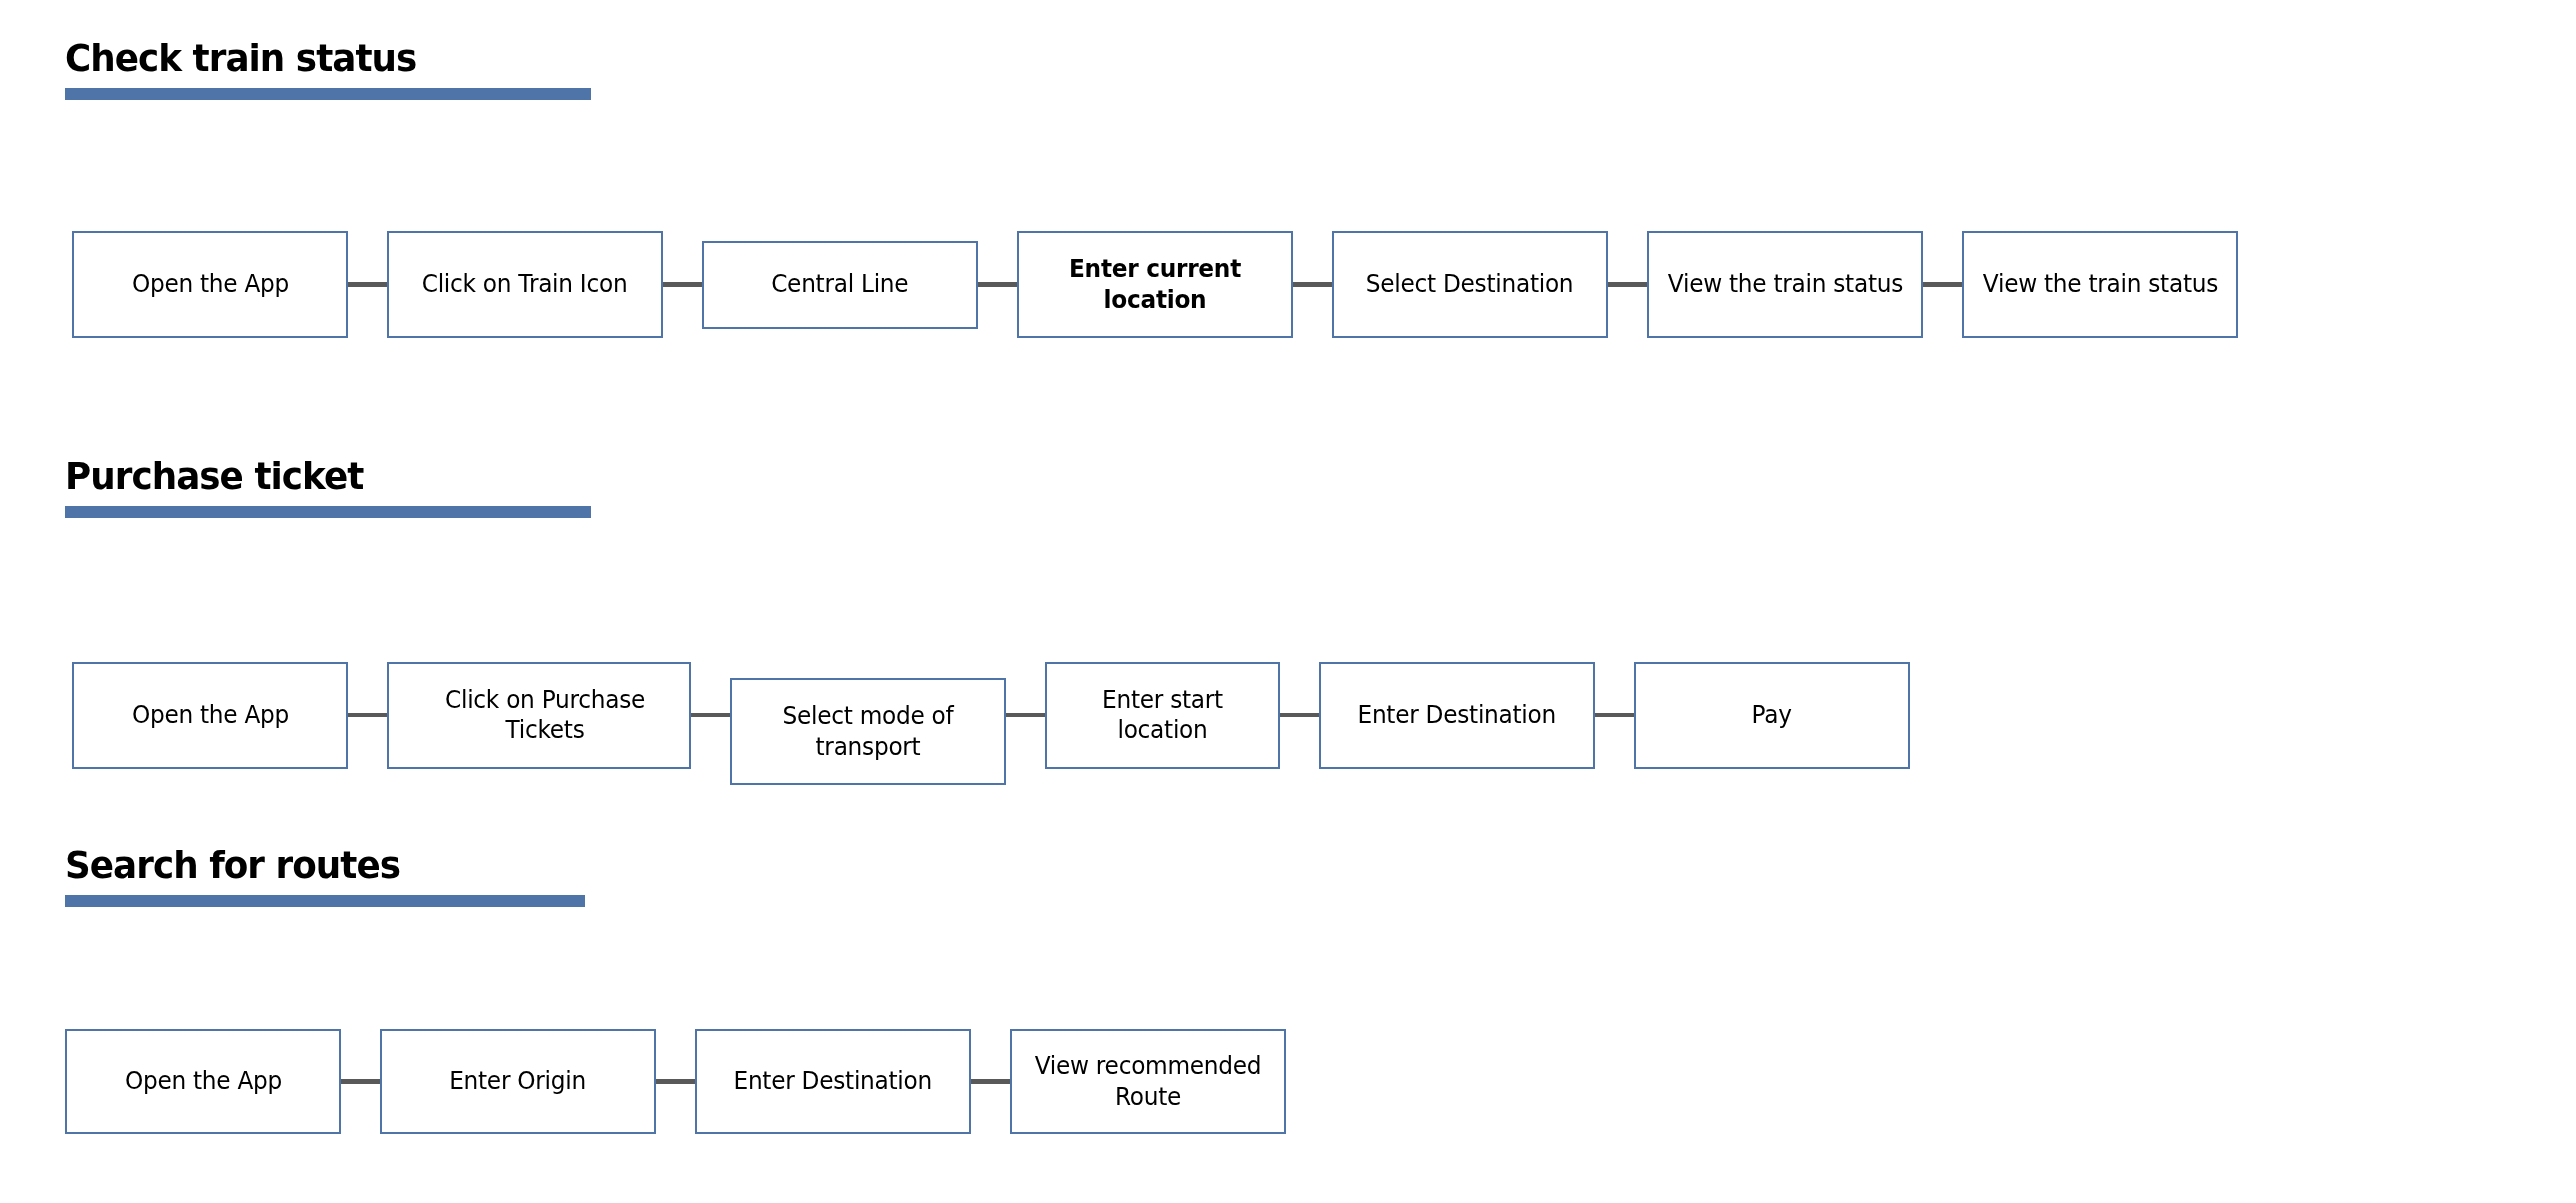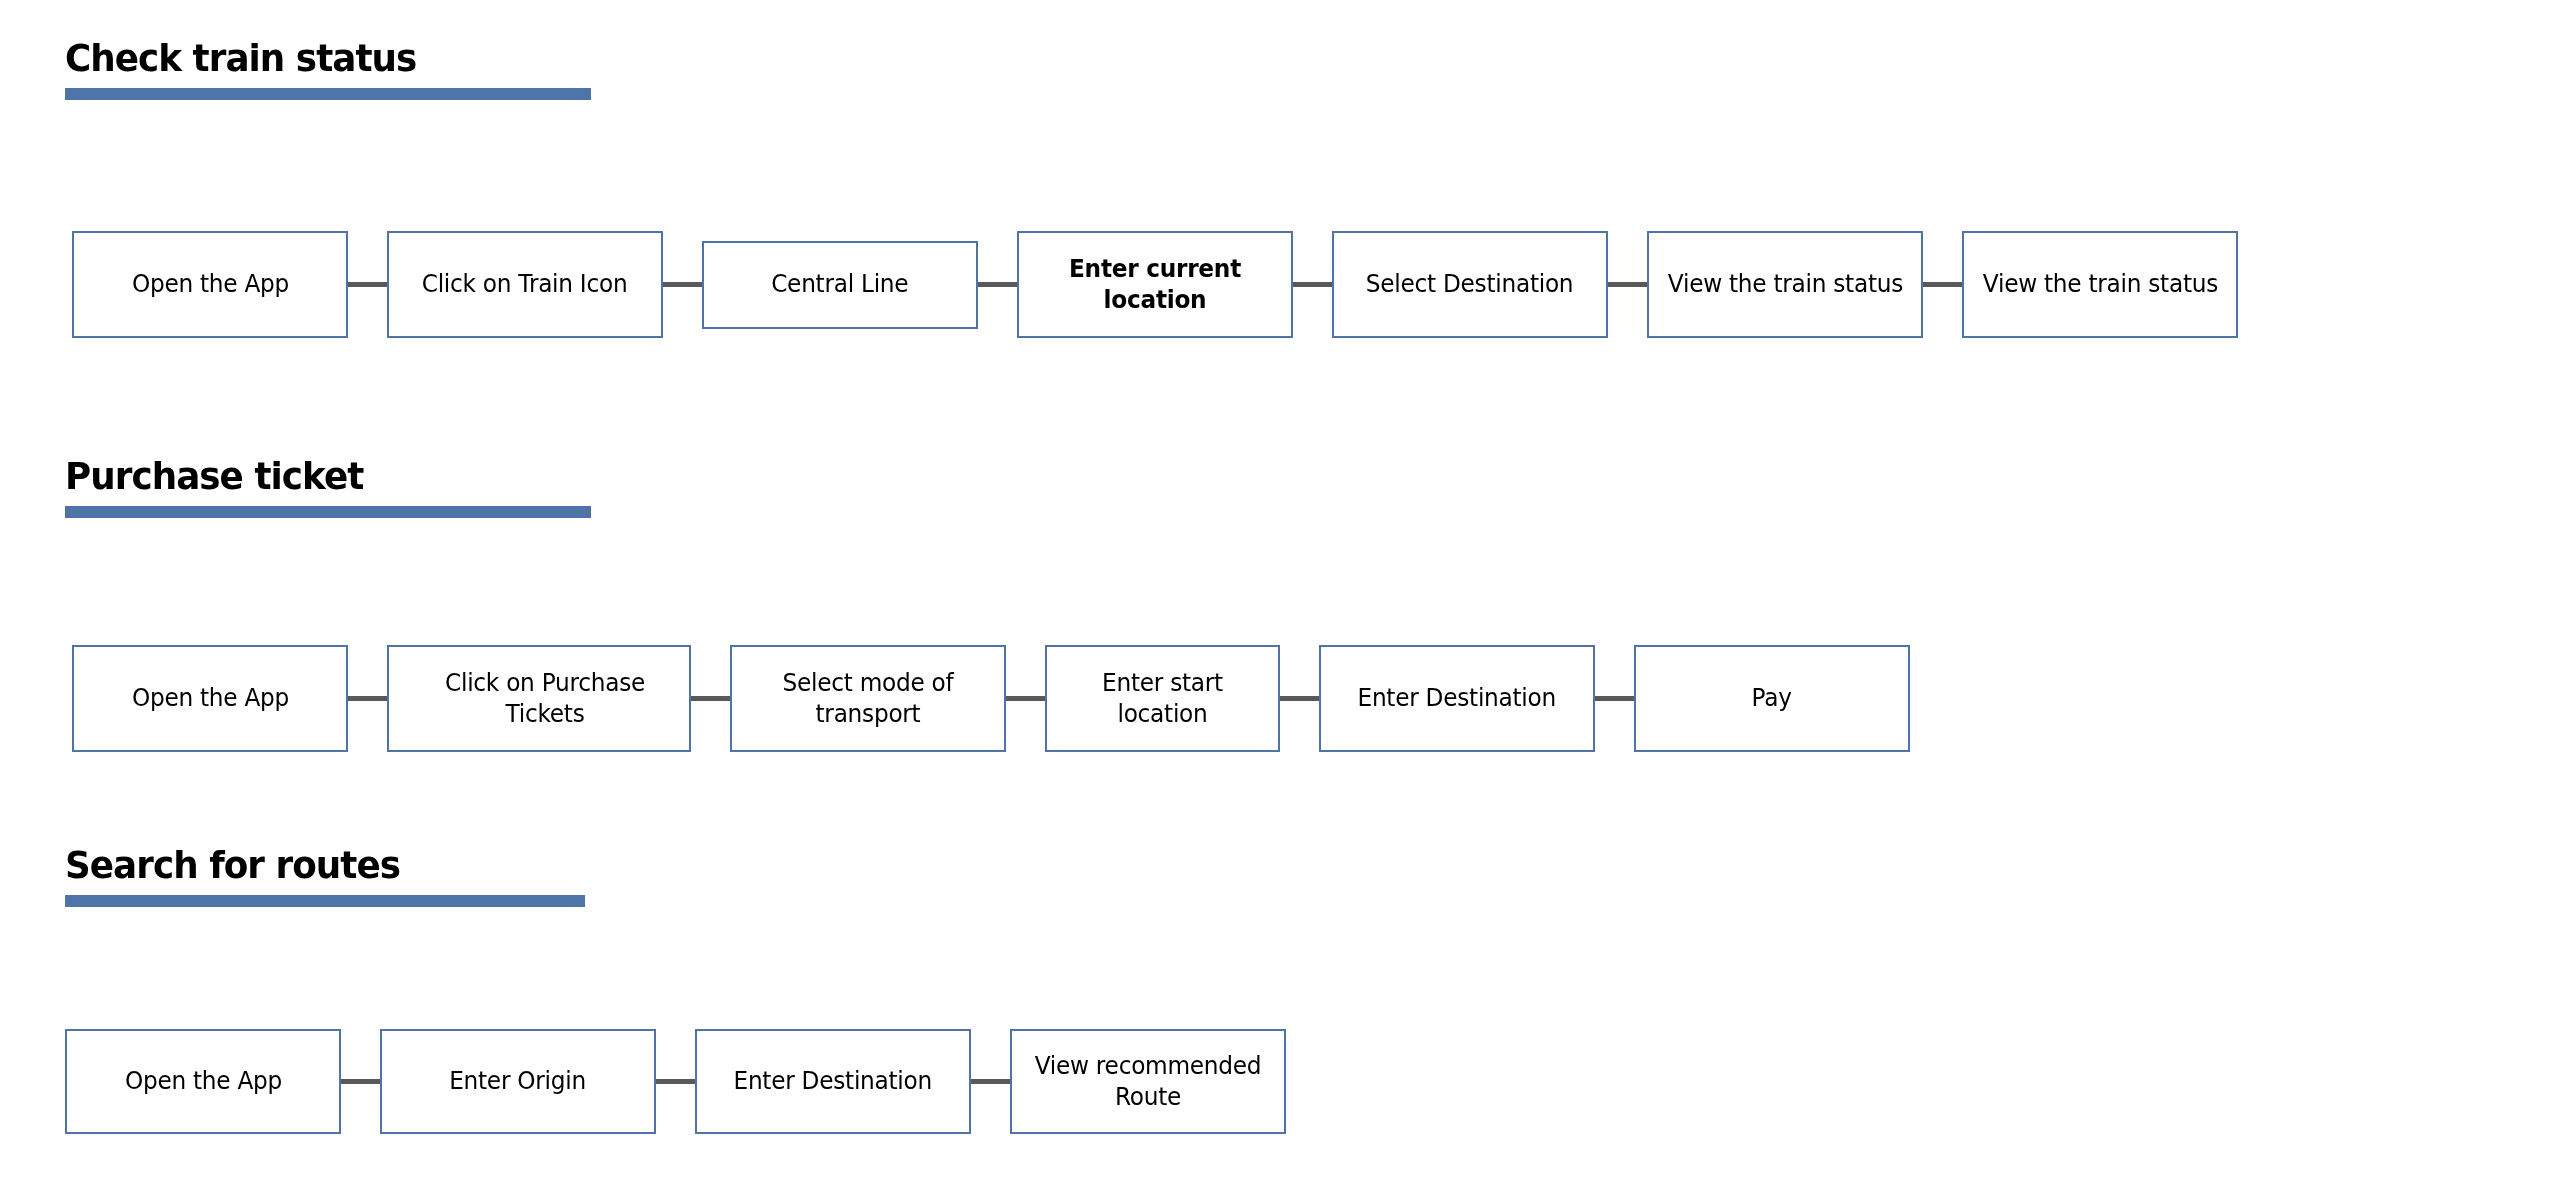--- a/index.html
+++ b/index.html
@@ -115,21 +115,21 @@
     </div>
     <div class="flow-row" style="top: 645px; left: 72px;">
       <div class="flow-node" style="width: 276px; height: 107px; border-color: rgb(79, 116, 168);">
         <div class="flow-node-label">Open the App</div>
       </div>
       <div class="connector" style="width: 39px; background: rgb(89, 89, 89);"></div>
       <div class="flow-node" style="width: 304px; height: 107px; border-color: rgb(79, 116, 168); padding-left: 19px;">
         <div class="flow-node-label">Click on Purchase Tickets</div>
       </div>
       <div class="connector" style="width: 39px; background: rgb(89, 89, 89);"></div>
-      <div class="flow-node" style="width: 276px; height: 107px; border-color: rgb(79, 116, 168);">
+      <div class="flow-node" style="width: 276px; height: 107px; border-color: rgb(79, 116, 168); margin-top: 33px;">
         <div class="flow-node-label">Select mode of transport</div>
       </div>
       <div class="connector" style="width: 39px; background: rgb(89, 89, 89);"></div>
       <div class="flow-node" style="width: 235px; height: 107px; border-color: rgb(79, 116, 168);">
         <div class="flow-node-label">Enter start location</div>
       </div>
       <div class="connector" style="width: 39px; background: rgb(89, 89, 89);"></div>
       <div class="flow-node" style="width: 276px; height: 107px; border-color: rgb(79, 116, 168);">
         <div class="flow-node-label">Enter Destination</div>
       </div>

